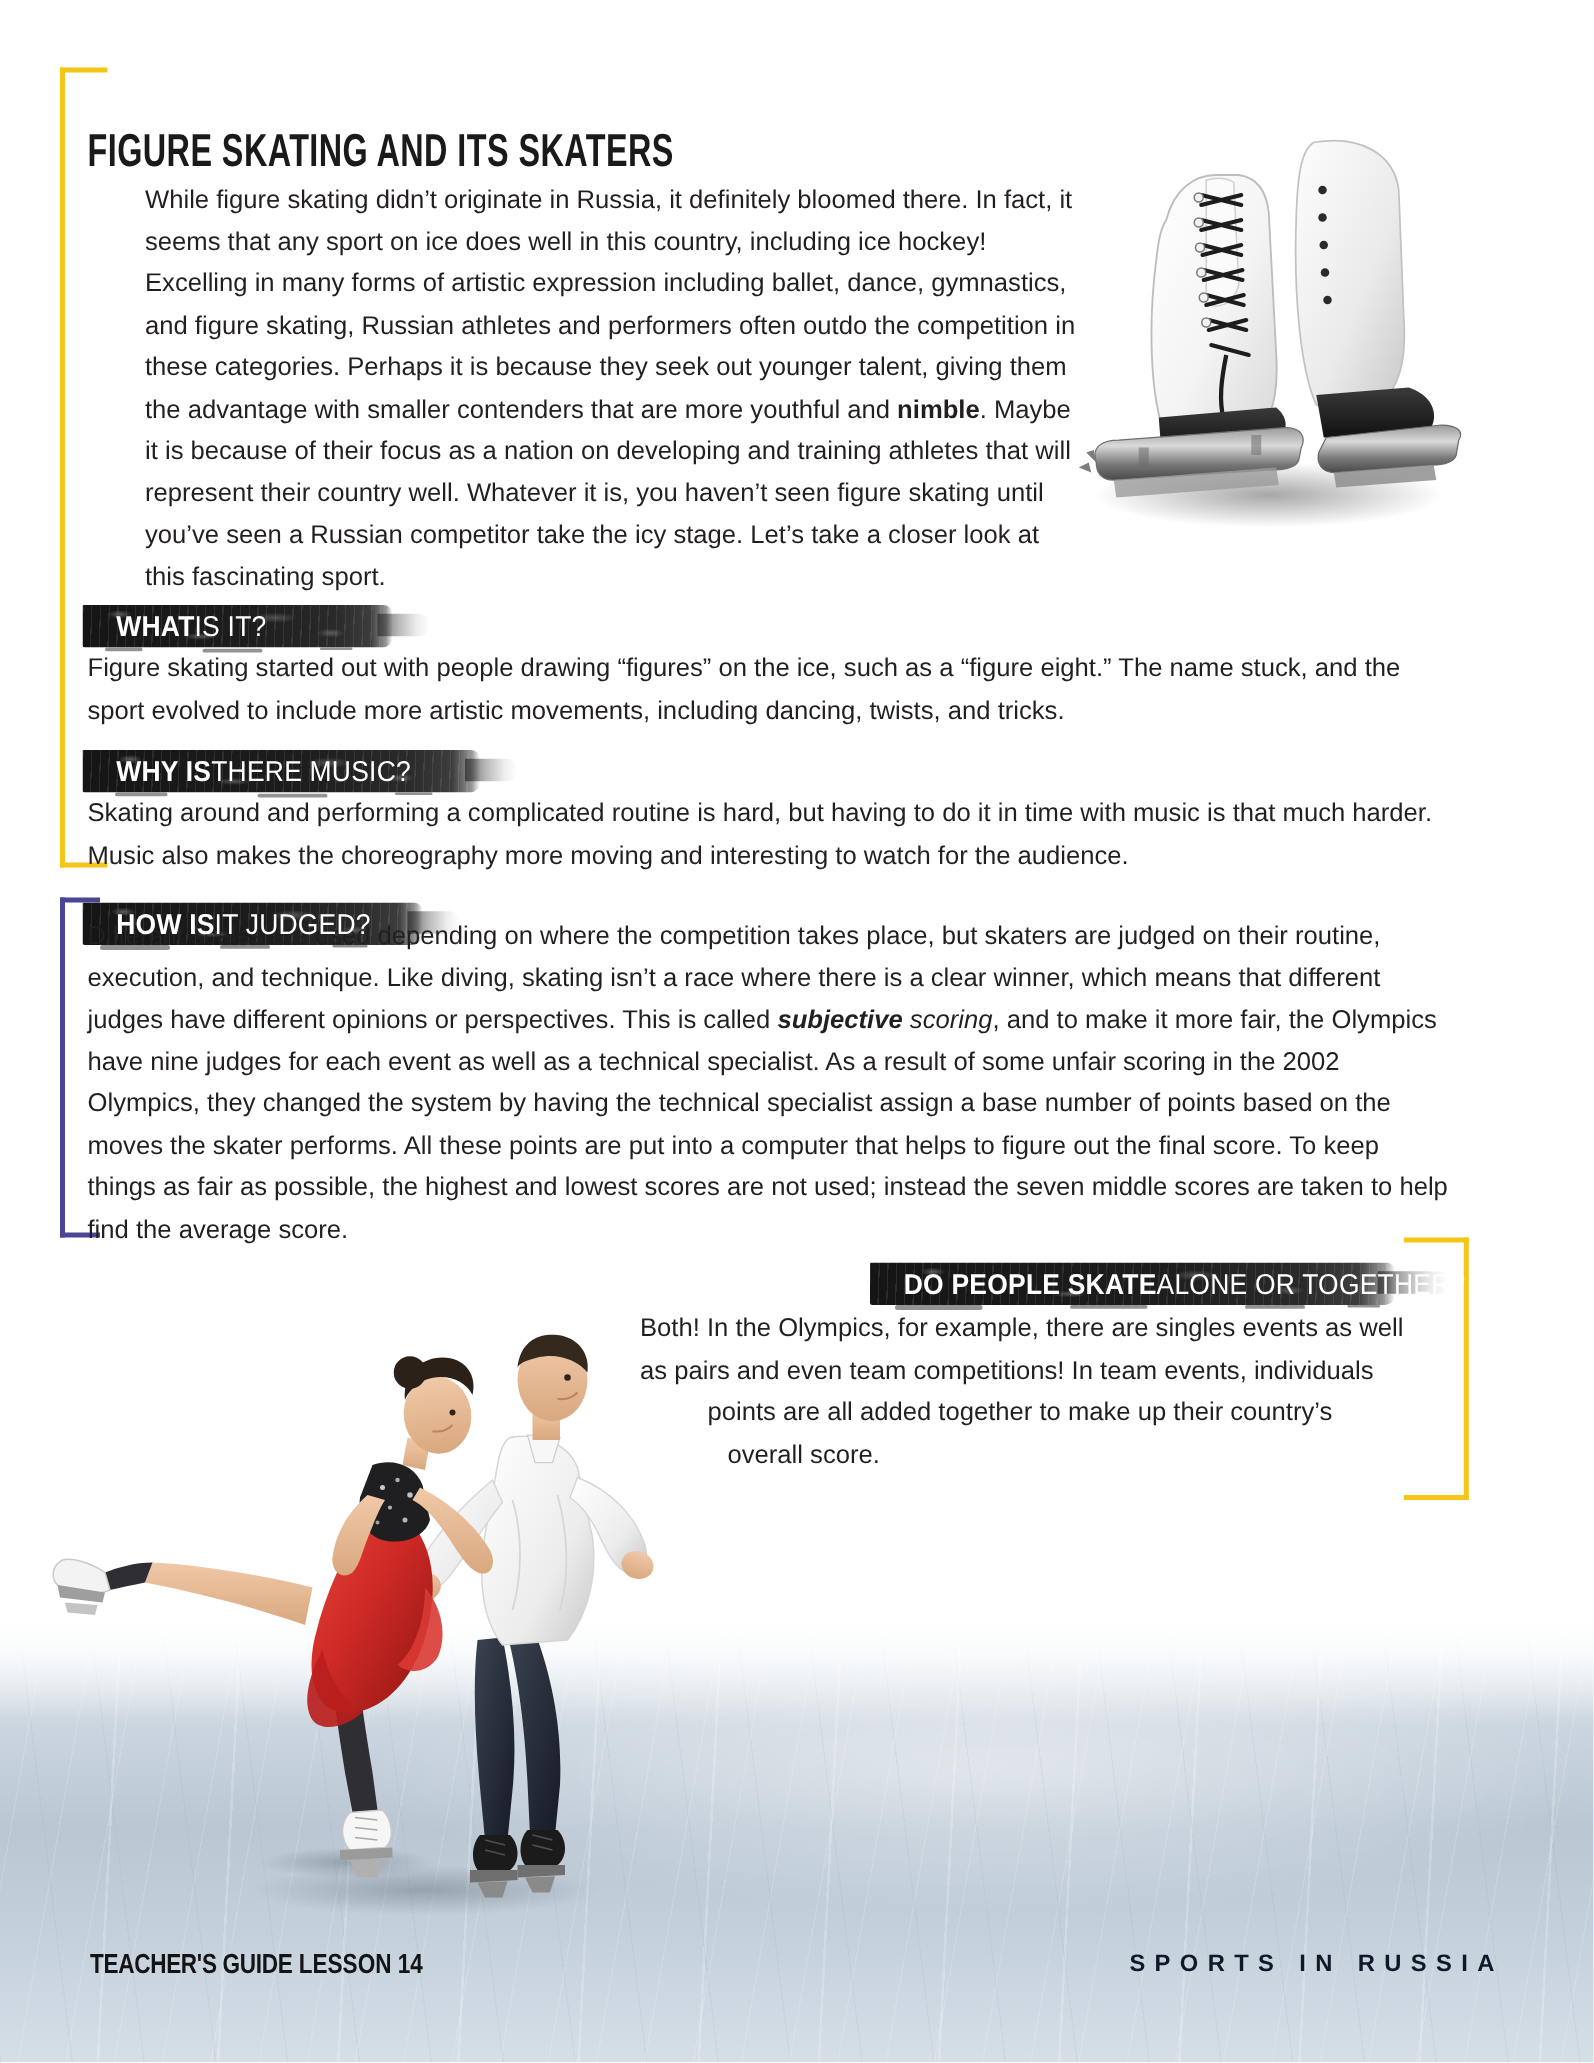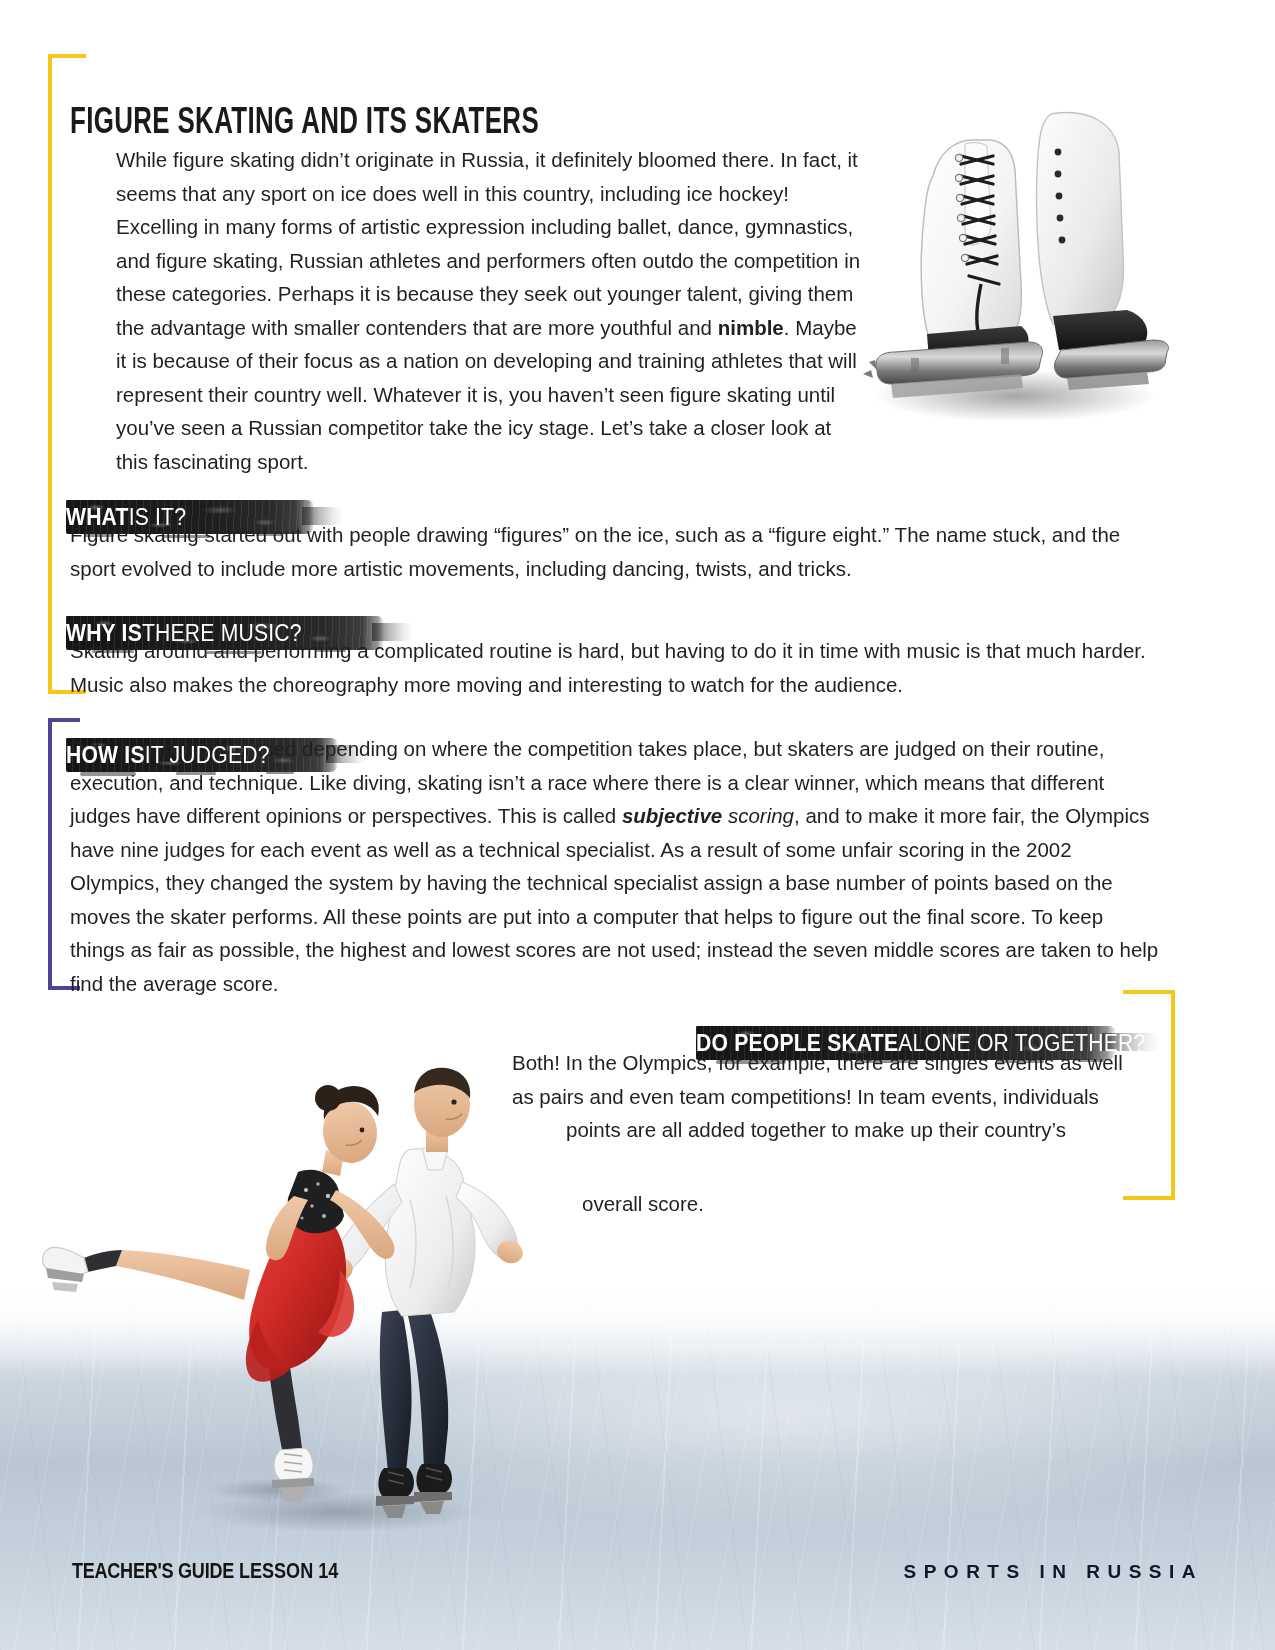--- a/index.html
+++ b/index.html
@@ -114,24 +114,23 @@
     width: 752px;
     margin-left: 46px;
   }
 
   
   .brush-header {
     position: absolute;
     height: 34px;
     display: flex;
     align-items: center;
-    padding-left: 0;
+    padding-left: 27px;
     white-space: nowrap;
     overflow: visible;
-    margin-top: 16px;
   }
   .brush-bg {
     position: absolute;
     left: 0; top: 0;
     height: 100%;
     background:
       radial-gradient(ellipse 14px 5px at 12% 22%, rgba(255,255,255,0.30), rgba(255,255,255,0) 70%),
       radial-gradient(ellipse 20px 4px at 38% 74%, rgba(255,255,255,0.26), rgba(255,255,255,0) 70%),
       radial-gradient(ellipse 26px 6px at 62% 30%, rgba(255,255,255,0.22), rgba(255,255,255,0) 70%),
       radial-gradient(ellipse 16px 5px at 80% 66%, rgba(255,255,255,0.24), rgba(255,255,255,0) 70%),
@@ -176,21 +175,21 @@
   
   #para-do {
     position: absolute;
     left: 512px; top: 1046px;
     width: 642px;
   }
   #para-do .l1 { margin-left: 0px; }
   #para-do .l2 { margin-left: 0px; }
   #para-do .l3 { margin-left: 62px; }
   #para-do .l4 { margin-left: 54px; }
-  #para-do .l5 { margin-left: 70px; margin-top: 40px; }
+  #para-do .l5 { margin-left: 70px; }
   #para-do p { white-space: nowrap; }
 
   
   #skate-illustration {
     position: absolute;
     left: 815px; top: 78px;
     width: 360px; height: 355px;
   }
 
   

